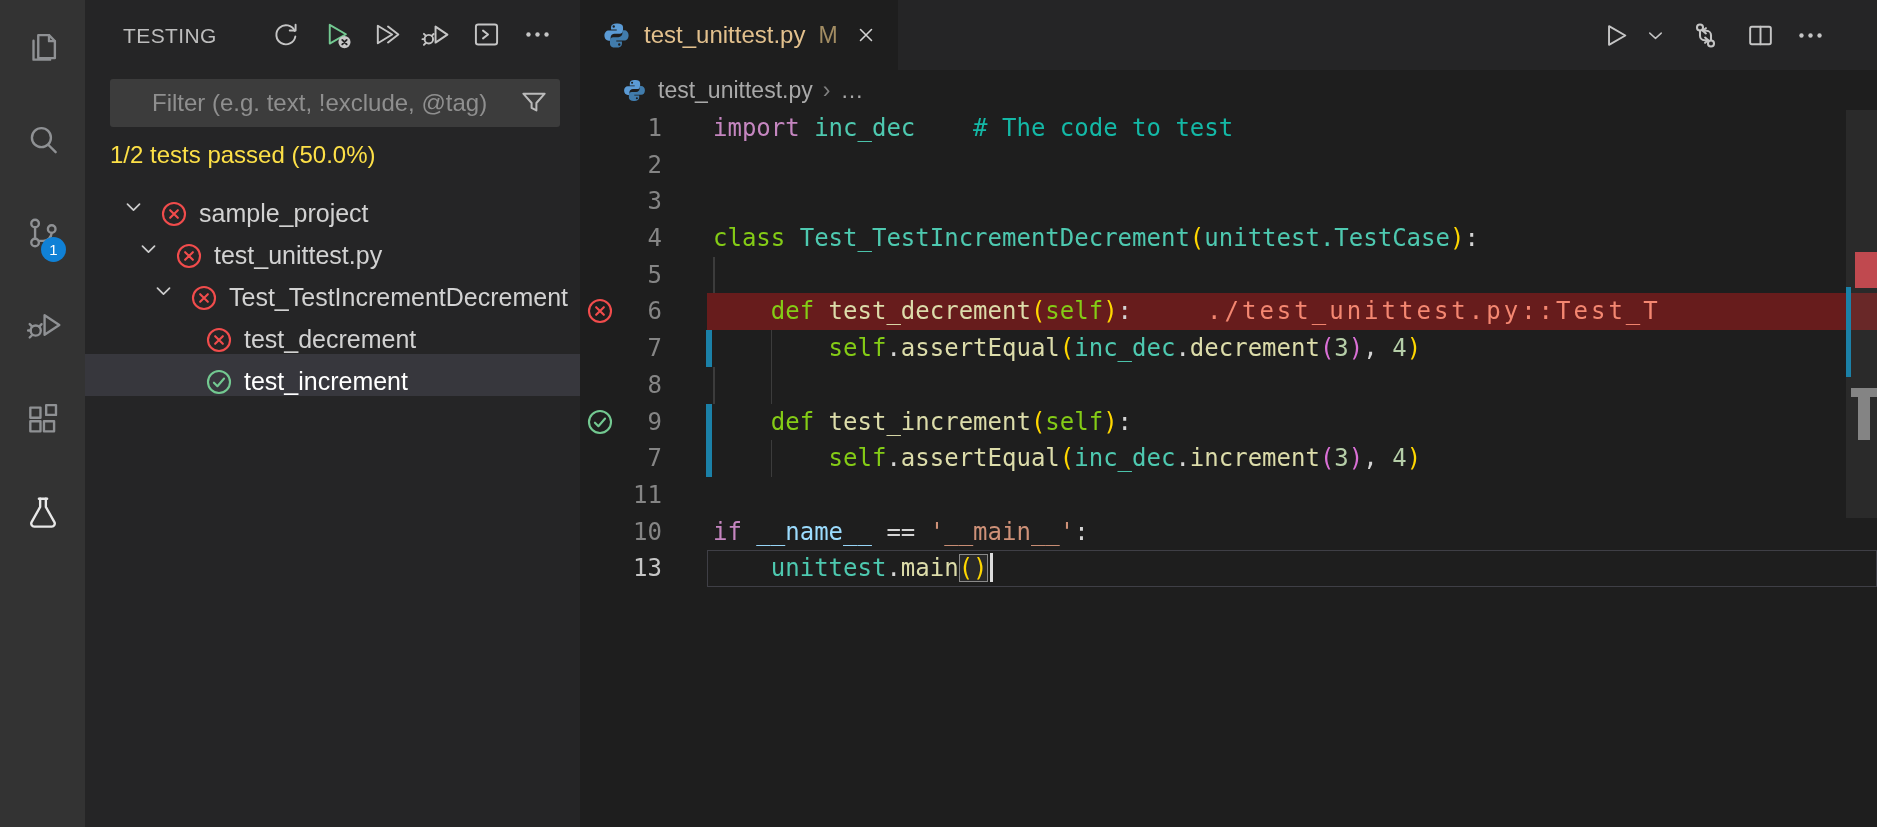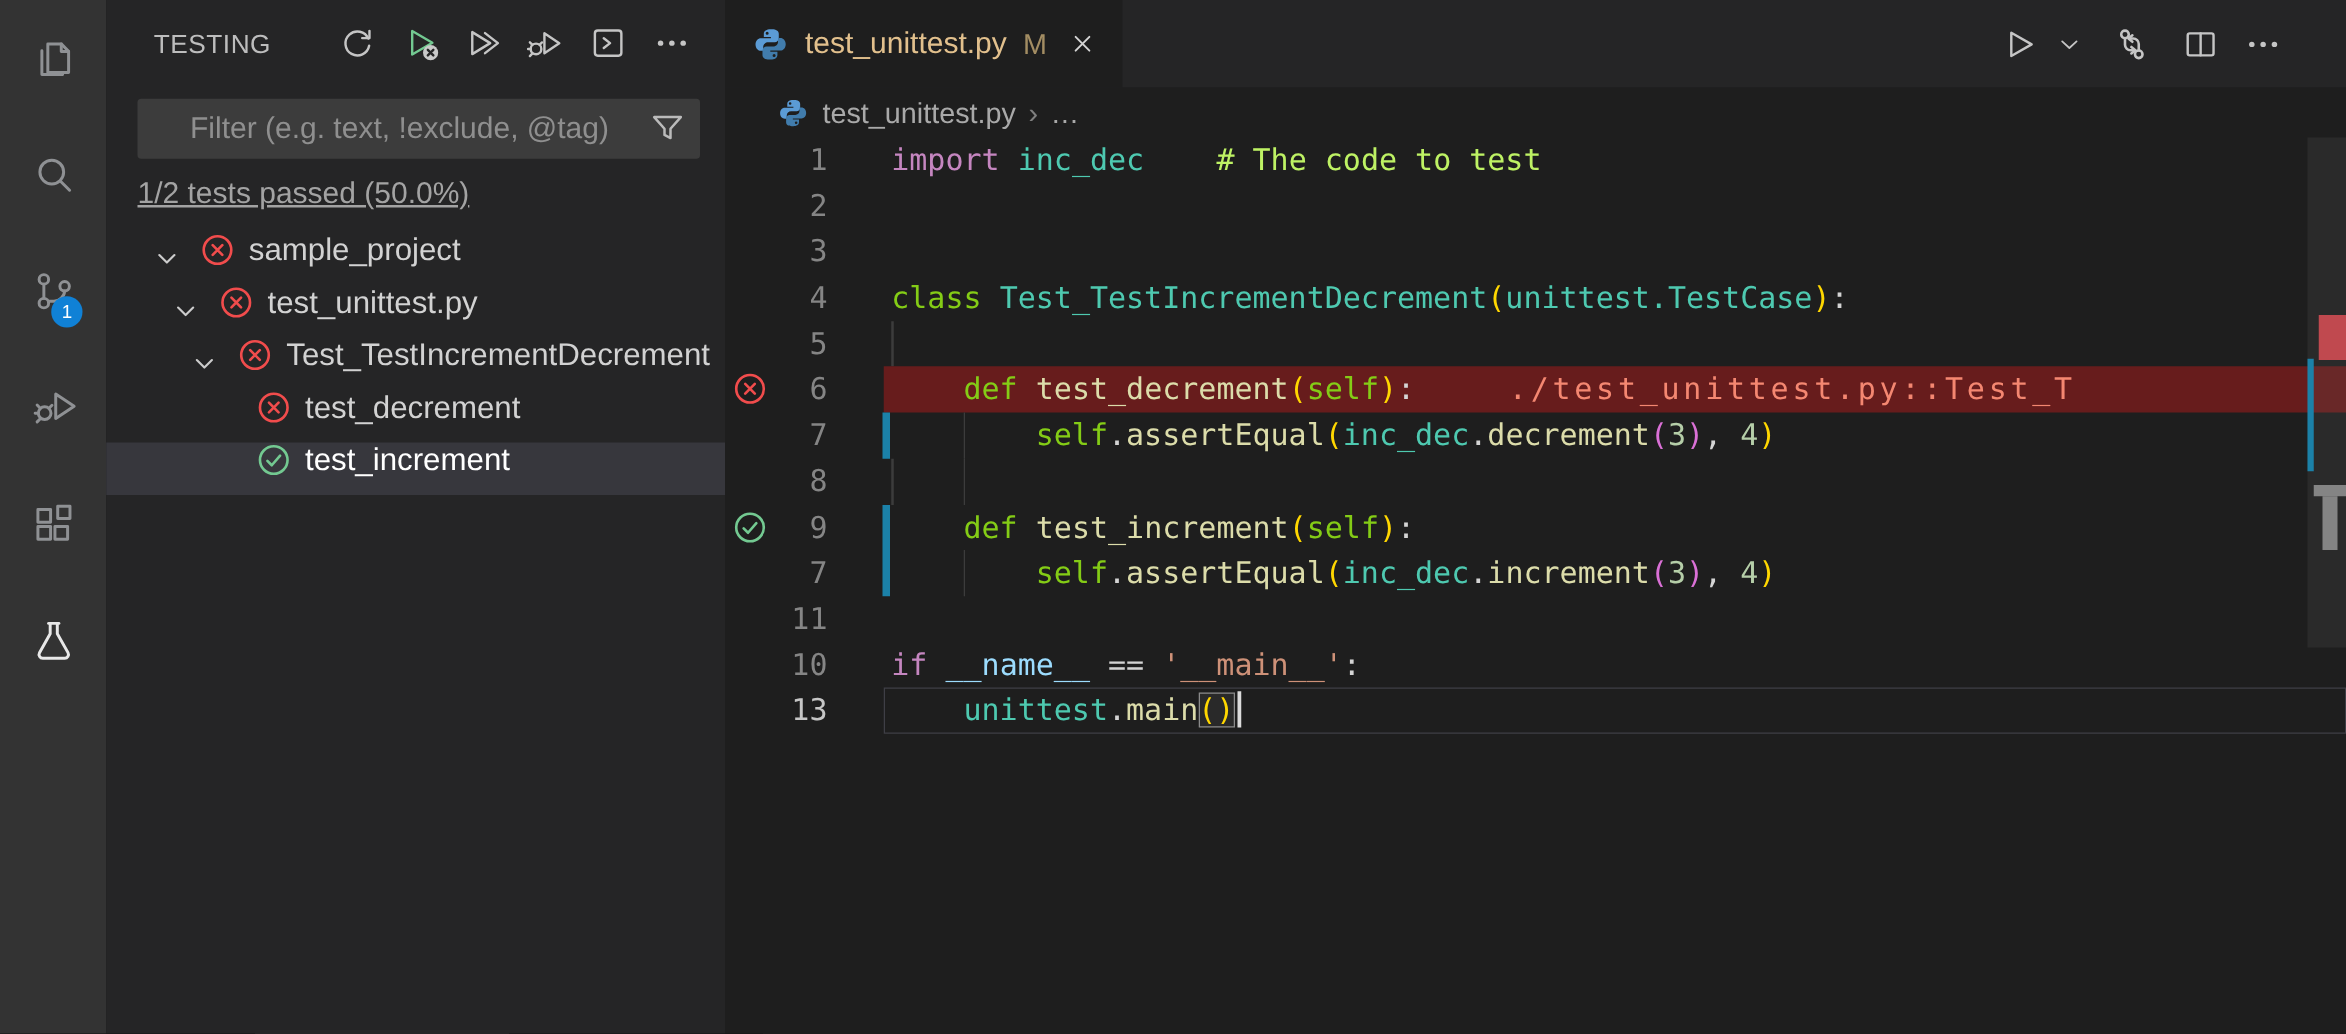--- a/index.html
+++ b/index.html
@@ -16,24 +16,24 @@
 
   
   .sidebar{position:absolute;left:85px;top:0;width:495px;height:100%;background:#252526;color:#cccccc;}
   .sb-title{position:absolute;left:38px;top:24px;font-size:21px;letter-spacing:.4px;color:#bdbdbd;}
   .sb-btn{position:absolute;top:16px;width:36px;height:36px;display:flex;align-items:center;justify-content:center;cursor:pointer;}
   .sb-btn svg{width:31px;height:31px;fill:none;stroke:#c5c5c5;stroke-width:1.5;stroke-linejoin:round;stroke-linecap:round;}
   .filter{position:absolute;left:25px;top:79px;width:450px;height:48px;background:#3c3c3c;border-radius:3px;}
   .filter-ph{position:absolute;left:15px;top:50%;transform:translateY(-50%);color:#8f8f8f;font-size:24px;white-space:nowrap;margin-left:27px;}
   .funnel{position:absolute;right:10px;top:8px;width:32px;height:32px;}
   .funnel svg{width:32px;height:32px;fill:none;stroke:#bbbbbb;stroke-width:1.5;stroke-linejoin:round;}
-  .status{position:absolute;left:25px;top:141px;font-size:24px;color:#a3a3a3;text-decoration:underline;}
+  .status{position:absolute;left:25px;top:141px;font-size:24px;color:#fde047;}
 
   .tree{position:absolute;left:0;right:0;top:186px;}
-  .tree-row{height:42px;display:flex;align-items:flex-start;font-size:25px;color:#d2d2d2;cursor:pointer;}
+  .tree-row{height:42px;display:flex;align-items:flex-end;font-size:25px;color:#d2d2d2;cursor:pointer;}
   .tree-row.selected{background:#37373d;color:#ffffff;}
   .twisty{width:38px;height:42px;display:flex;align-items:center;flex:none;}
   .twisty svg{width:23px;height:23px;fill:none;stroke:#cccccc;stroke-width:1.3;}
   .ticon{width:28px;height:28px;flex:none;}
   .ticon svg{width:28px;height:28px;}
   .tlabel{margin-left:11px;white-space:nowrap;}
 
   
   .editor{position:absolute;left:580px;top:0;width:1297px;height:100%;background:#1e1e1e;}
   .tabbar{position:absolute;top:0;left:0;right:0;height:70px;background:#252526;}
@@ -60,21 +60,21 @@
   .cur-box{position:absolute;left:127px;right:0;top:0;bottom:0;border:1px solid #3f3f46;box-sizing:border-box;}
   .gutter-icon{position:absolute;left:6px;top:4px;width:28px;height:28px;}
   .gutter-icon svg{width:28px;height:28px;}
   .ln{position:absolute;left:18px;width:64px;text-align:right;
       font-family:"DejaVu Sans Mono",monospace;font-size:24px;line-height:36.7px;color:#858585;}
   .code-row.current-line .ln{color:#c6c6c6;}
   .modbar{position:absolute;left:126px;top:0;bottom:0;width:6px;background:#1b81a8;}
   .guide{position:absolute;top:0;bottom:0;width:1.5px;background:#3c3c3c;}
   .ct{position:absolute;left:133px;top:0;font-family:"DejaVu Sans Mono",monospace;font-size:24px;line-height:36.7px;white-space:pre;color:#d4d4d4;}
   .tk-kw{color:#84cc16}.tk-ctrl{color:#c586c0}.tk-type{color:#4ec9b0}.tk-fn{color:#dcdcaa}
-  .tk-num{color:#b5cea8}.tk-str{color:#ce9178}.tk-cmt{color:#bef264}.tk-txt{color:#d4d4d4}
+  .tk-num{color:#b5cea8}.tk-str{color:#ce9178}.tk-cmt{color:#14b8a6}.tk-txt{color:#d4d4d4}
   .tk-p1{color:#ffd700}.tk-p2{color:#da70d6}.tk-var{color:#9cdcfe}
   .tk-match{color:#ffd700;outline:1px solid #8a8a8a;outline-offset:-1px;background:rgba(120,120,120,.12);}
   .deco{color:#f48771;margin-left:75px;letter-spacing:3px;}
   .cursor{display:inline-block;width:3px;height:29px;background:#dcdcdc;vertical-align:-6px;margin-left:2px;}
 
   
   .minimap{position:absolute;top:0;left:1266px;width:31px;height:100%;}
   .minimap div{position:absolute;}
   .mm-slider{left:0;top:110px;width:31px;height:408px;background:rgba(121,121,121,0.13);}
   .mm-teal{left:0;top:287px;width:5px;height:90px;background:#1b81a8;}

